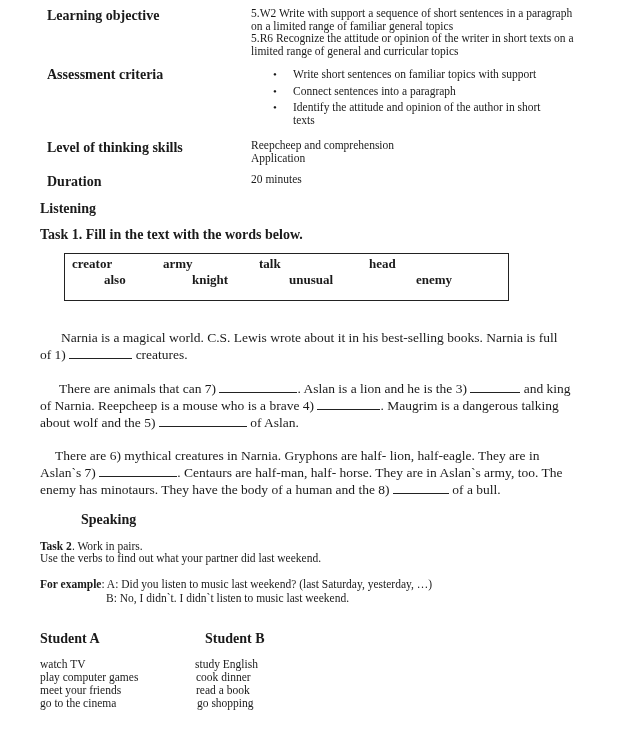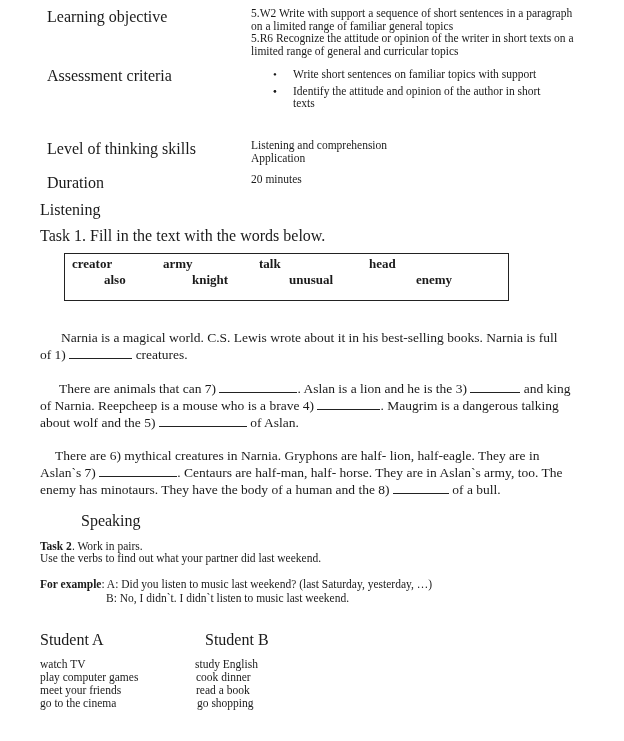--- a/index.html
+++ b/index.html
@@ -1,21 +1,21 @@
 <!DOCTYPE html>
 <html><head>
   <meta charset="utf-8">
   <style>
     * { margin: 0; padding: 0; box-sizing: border-box; }
     html, body { width: 624px; height: 741px; background: #ffffff; overflow: hidden; }
     body { position: relative; font-family: "Liberation Serif", "DejaVu Serif", serif; color: #1a1a1a; }
     .abs { position: absolute; white-space: nowrap; }
     .b { font-weight: bold; }
     .sm { font-size: 11.5px; line-height: 12.5px; }
-    .lbl { font-size: 16px; font-weight: normal; }
+    .lbl { font-size: 14px; font-weight: bold; }
     .rowlabel { left: 47px; }
     .rowval { left: 251px; }
     .bullet-list { position: absolute; left: 273px; top: 68px; font-size: 11.5px; line-height: 12.5px; }
     .bullet-list li { list-style: none; position: relative; padding-left: 20px; margin-bottom: 4px; }
     .bullet-list li .dot { position: absolute; left: 0; top: 0; font-size: 11px; }
     .wordbox { position: absolute; left: 64px; top: 253px; width: 445px; height: 48px; border: 1px solid #222; }
     .word { position: absolute; font-size: 13px; font-weight: bold; white-space: nowrap; }
     .para { position: absolute; left: 40px; width: 560px; font-size: 13.5px; line-height: 17px; white-space: normal; }
     .blank { display: inline-block; border-bottom: 1px solid #222; height: 11px; vertical-align: baseline; }
   </style>
@@ -26,27 +26,27 @@
 <div class="abs sm rowval" style="top:7px;">
   <div>5.W2 Write with support a sequence of short sentences in a paragraph</div>
   <div>on a limited range of familiar general topics</div>
   <div>5.R6 Recognize the attitude or opinion of the writer in short texts on a</div>
   <div>limited range of general and curricular topics</div>
 </div>
 
 <div class="abs lbl rowlabel" style="top:67px;">Assessment criteria</div>
 <ul class="bullet-list">
   <li><span class="dot">•</span><span>Write short sentences on familiar topics with support</span></li>
-  <li><span class="dot">•</span></li>
+  <li><span class="dot">•</span><span>Connect sentences into a paragraph</span></li>
   <li style="margin-bottom:0"><span class="dot">•</span><span>Identify the attitude and opinion of the author in short</span><br><span>texts</span></li>
 </ul>
 
 <div class="abs lbl rowlabel" style="top:140px;">Level of thinking skills</div>
 <div class="abs sm rowval" style="top:139px;">
-  <div>Listening and comprehension</div>
+  <div>Reepcheep and comprehension</div>
   <div>Application</div>
 </div>
 
 <div class="abs lbl rowlabel" style="top:174px;">Duration</div>
 <div class="abs sm rowval" style="top:173px;">20 minutes</div>
 
 <div class="abs lbl" style="left:40px; top:201px;">Listening</div>
 <div class="abs lbl" style="left:40px; top:227px;">Task 1. Fill in the text with the words below.</div>
 
 <div class="wordbox">

